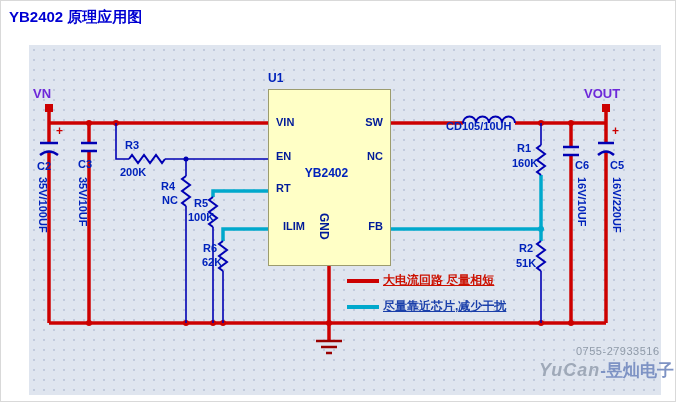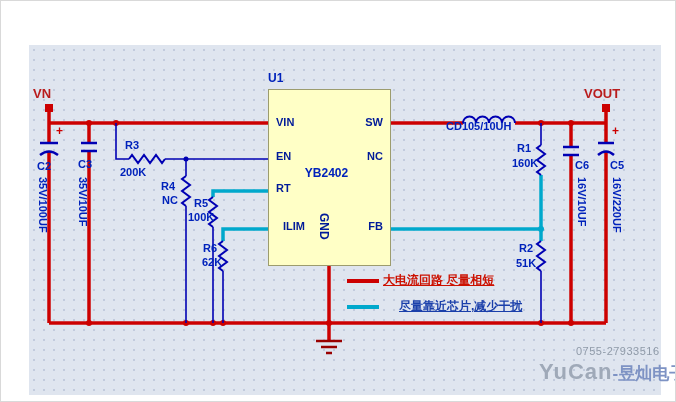--- a/index.html
+++ b/index.html
@@ -20,32 +20,33 @@
     background:#ffffc6;border:1px solid #9c9c6e;box-sizing:border-box;
   }
   .lbl{
     position:absolute;color:#0022bb;font-size:11px;font-weight:bold;
     line-height:1;white-space:nowrap;
   }
   .pin{font-size:11px;color:#001a99;}
   .vert{transform:rotate(90deg);transform-origin:0 0;}
   .red{color:#cc0000;}
   .title{position:absolute;left:8px;top:7px;font-size:15px;font-weight:bold;color:#0000d2;}
-  .term{font-size:13px;font-weight:bold;color:#b91c1c;}
+  .term{font-size:13px;font-weight:bold;color:#6d28d9;}
   .legend-red{font-size:12px;color:#cc1100;text-decoration:underline;}
   .legend-cyan{font-size:12px;color:#1a3faa;text-decoration:underline;}
   .wm-phone{font-size:11px;font-weight:normal;color:#8f9aa8;letter-spacing:.5px;}
   .wm-brand{font-size:17px;color:#7e93c4;}
-  .wm-brand .en{font-size:22px;color:#9fa9b8;letter-spacing:1px;text-align:center;}
+  .wm-brand .en{font-size:18px;font-style:italic;color:#9fa9b8;letter-spacing:1px;text-align:center;}
 </style>
 </head>
 <body>
 
 <div class="page">
 
+  <div class="title">YB2402 原理应用图</div>
 
   <div class="canvas"></div>
 
   <div class="icbox"></div>
 
   <svg class="wires" width="676" height="402">
 
     <g stroke="#cc0000" stroke-width="3.5" fill="none">
       <path d="M48,108 L48,142"></path>
       <path d="M48,151 L48,322"></path>
@@ -178,20 +179,20 @@
   <div class="lbl" style="left:511px;top:157px;">160K</div>
   <div class="lbl" style="left:518px;top:242px;">R2</div>
   <div class="lbl" style="left:515px;top:257px;">51K</div>
   <div class="lbl" style="left:574px;top:159px;">C6</div>
   <div class="lbl vert" style="left:586px;top:176px;">16V/10UF</div>
   <div class="lbl red" style="left:611px;top:124px;font-size:12px;">+</div>
   <div class="lbl" style="left:609px;top:159px;">C5</div>
   <div class="lbl vert" style="left:621px;top:176px;">16V/220UF</div>
 
   <div class="lbl legend-red" style="left:382px;top:273px;">大电流回路 尽量相短</div>
-  <div class="lbl legend-cyan" style="left:398px;top:299px;">尽量靠近芯片,减少干扰</div>
+  <div class="lbl legend-cyan" style="left:382px;top:299px;">尽量靠近芯片,减少干扰</div>
 
   <div class="lbl wm-phone" style="left:575px;top:345px;">0755-27933516</div>
   <div class="lbl wm-brand" style="left:538px;top:360px;">
     <span class="en">YuCan</span><span>-昱灿电子</span>
   </div>
 
 </div>
 
 </body></html>

